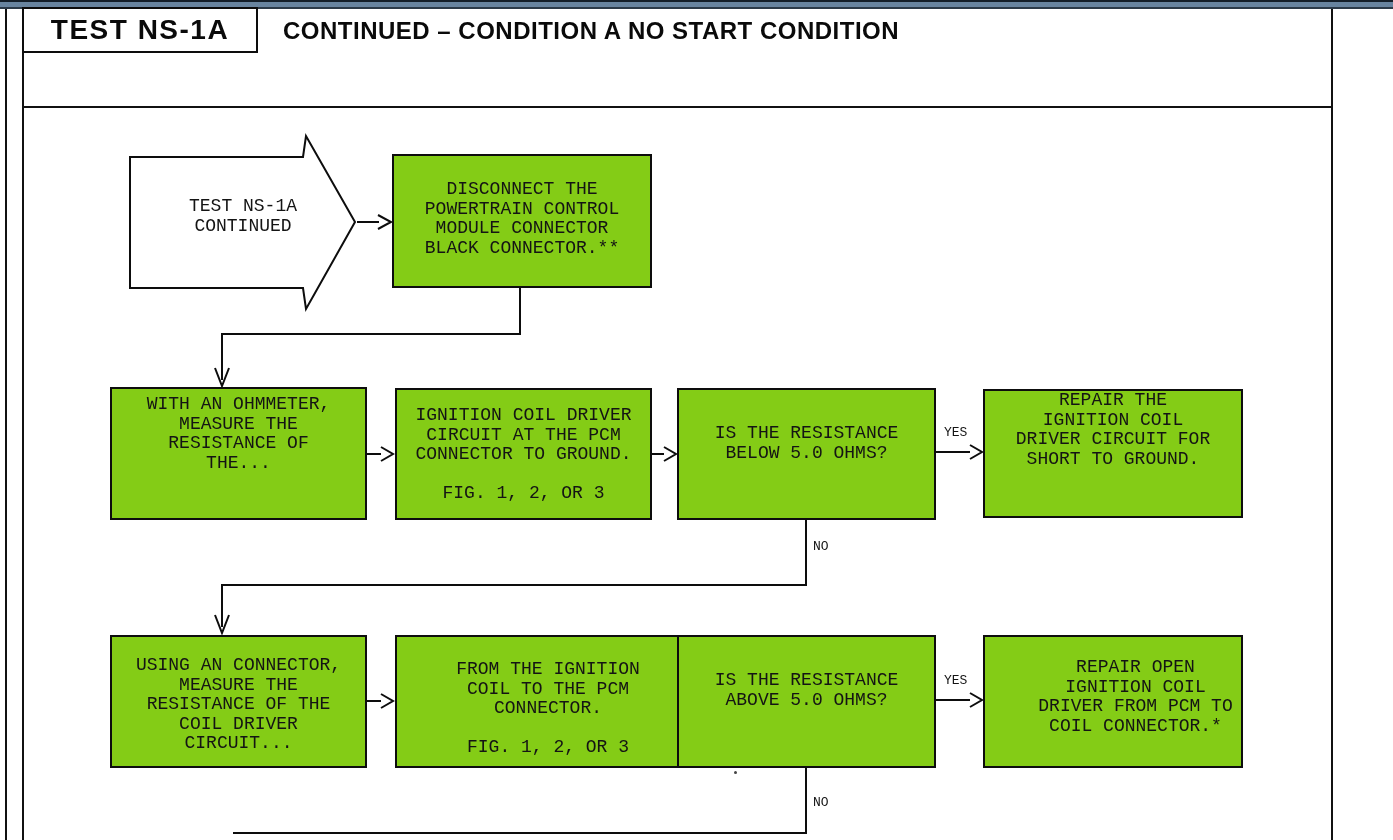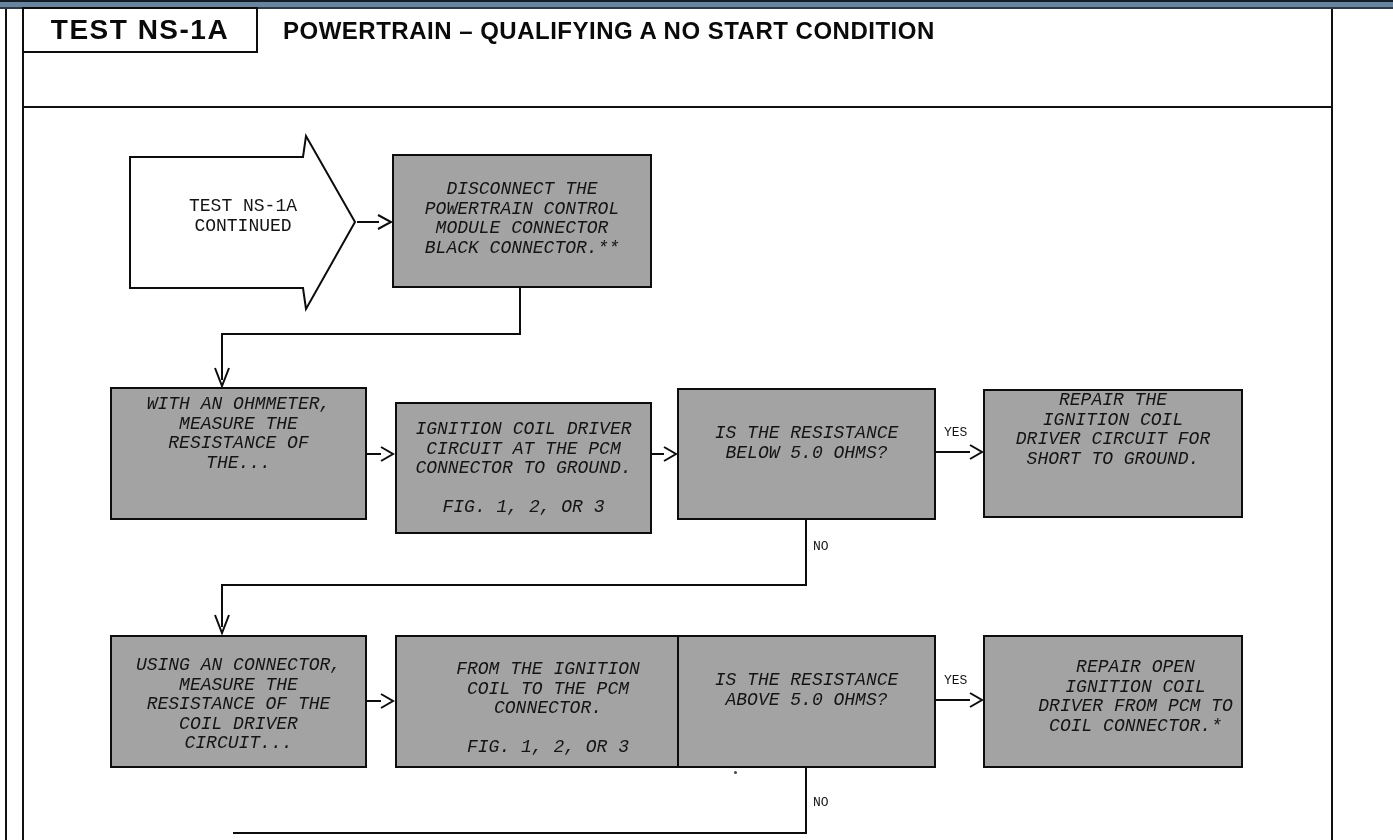--- a/index.html
+++ b/index.html
@@ -31,28 +31,27 @@
   }
   #page-title{
     position:absolute;left:283px;top:14px;height:34px;line-height:34px;
     font-weight:bold;font-size:24px;letter-spacing:0.5px;color:#0a0a0a;
     white-space:nowrap;
   }
   
   .fbox{
     position:absolute;
     border:2px solid #0d0d0d;
-    background:#a3a3a3;
+    background:#84cc16;
     box-sizing:border-box;
     text-align:center;
     font-family:"Liberation Mono","DejaVu Sans Mono",monospace;
     font-size:18px;line-height:19.5px;
     color:#141414;
     white-space:pre-line;
-    font-style:italic;
   }
   .flabel{
     position:absolute;
     font-family:"Liberation Mono","DejaVu Sans Mono",monospace;
     font-size:13px;line-height:19px;color:#141414;
     white-space:nowrap;
   }
   #start-text{
     position:absolute;left:130px;top:196px;width:226px;
     text-align:center;
@@ -71,21 +70,21 @@
   <div id="topbar"></div>
 
   <div class="vline" style="left:5px;top:9px;width:2px;height:831px;"></div>
   <div class="vline" style="left:22px;top:9px;width:2px;height:831px;"></div>
   <div class="vline" style="left:1331px;top:9px;width:2px;height:831px;"></div>
   <div class="hline" style="left:22px;top:106px;width:1311px;height:2px;"></div>
 
   <div id="testid-box">
     <span>TEST NS-1A</span>
   </div>
-  <div id="page-title">POWERTRAIN – QUALIFYING A NO START CONDITION</div>
+  <div id="page-title">CONTINUED – CONDITION A NO START CONDITION</div>
 
   <svg id="connector-svg" viewBox="0 0 1393 840">
     <g stroke="#0d0d0d" stroke-width="2" fill="none">
 
       <path d="M130,157 H303 L306,136 L355,222 L306,309 L303,288 H130 Z" fill="#ffffff"></path>
 
       <path d="M357,222 H379 M378,215 L391,222 L378,229"></path>
 
       <path d="M520,288 V334 H222 V380 M215,368 L222,386 L229,368"></path>
 
@@ -113,21 +112,21 @@
   <div class="fbox" style="left:392px;top:154px;width:260px;height:134px;padding-top:24px;">DISCONNECT THE
 POWERTRAIN CONTROL
 MODULE CONNECTOR
 BLACK CONNECTOR.**</div>
 
   <div class="fbox" style="left:110px;top:387px;width:257px;height:133px;padding-top:6px;">WITH AN OHMMETER,
 MEASURE THE
 RESISTANCE OF
 THE...</div>
 
-  <div class="fbox" style="left:395px;top:388px;width:257px;height:132px;padding-top:16px;margin-top:14px;">IGNITION COIL DRIVER
+  <div class="fbox" style="left:395px;top:388px;width:257px;height:132px;padding-top:16px;">IGNITION COIL DRIVER
 CIRCUIT AT THE PCM
 CONNECTOR TO GROUND.
 
 FIG. 1, 2, OR 3</div>
 
   <div class="fbox" style="left:677px;top:388px;width:259px;height:132px;padding-top:34px;">IS THE RESISTANCE
 BELOW 5.0 OHMS?</div>
 
   <div class="fbox" style="left:983px;top:389px;width:260px;height:129px;">REPAIR THE
 IGNITION COIL

